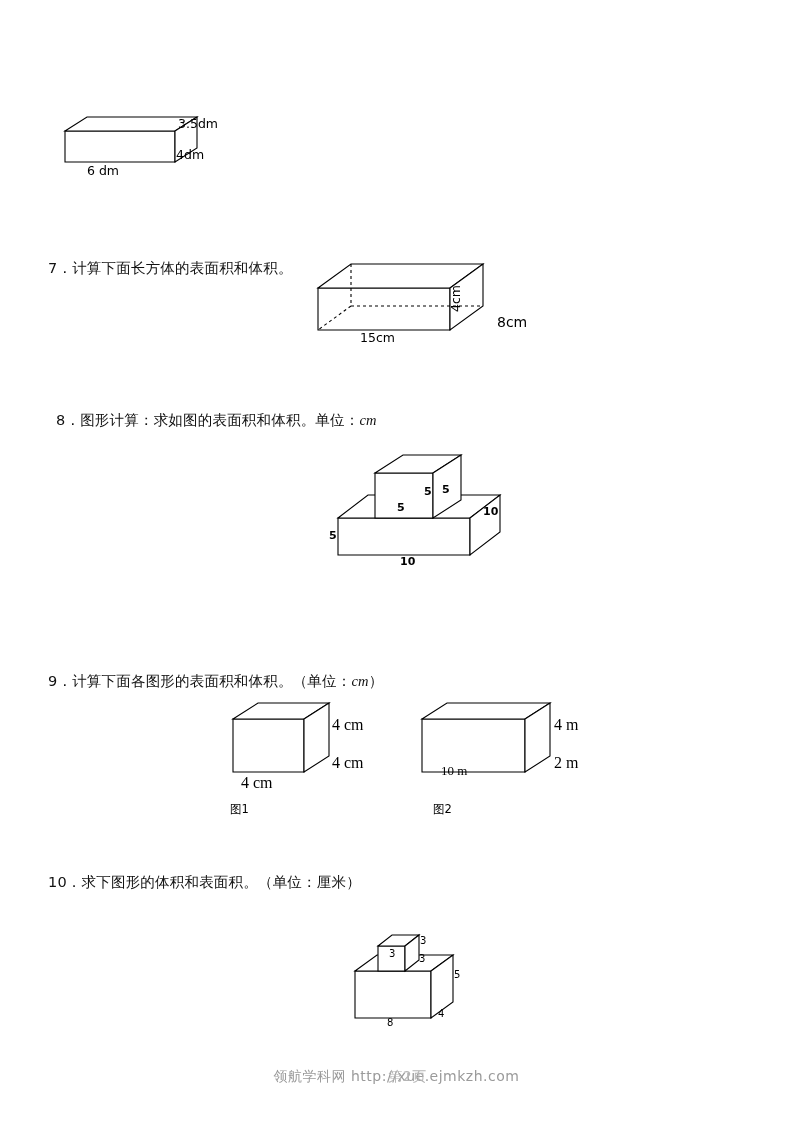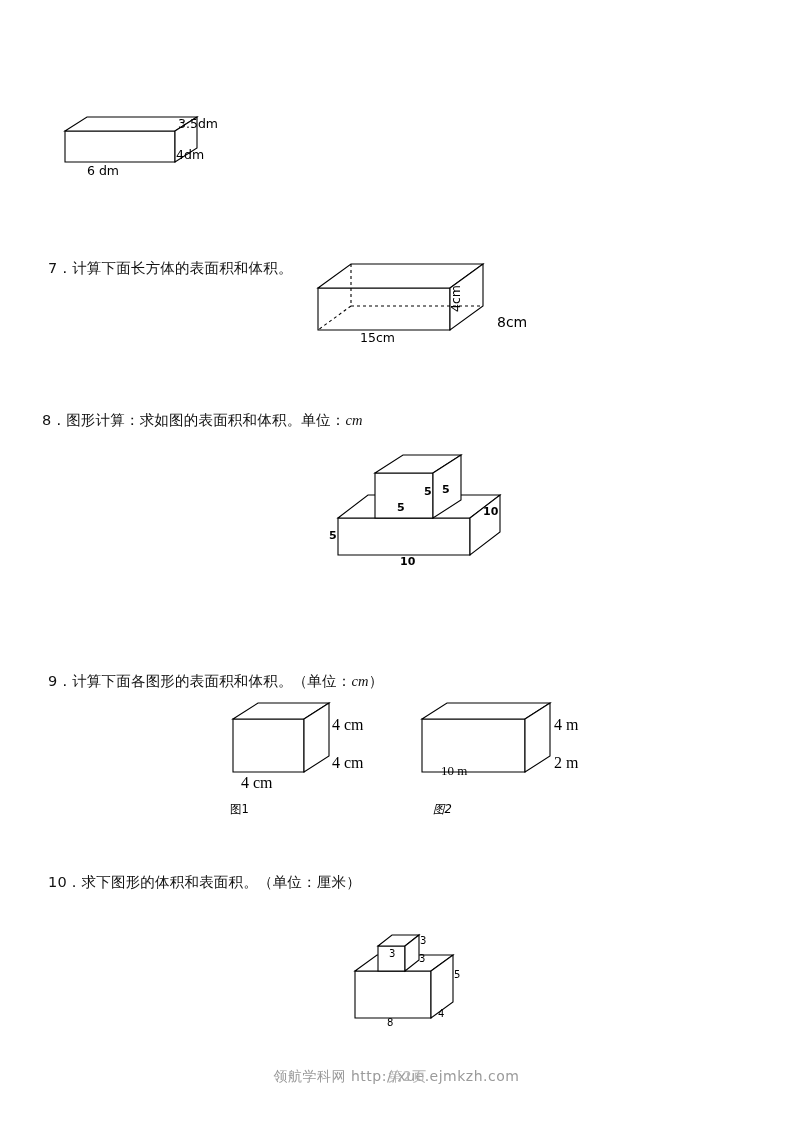--- a/index.html
+++ b/index.html
@@ -102,21 +102,21 @@
         <line x1="51" y1="12" x2="51" y2="54" stroke-dasharray="3,3"></line>
         <line x1="51" y1="54" x2="183" y2="54" stroke-dasharray="3,3"></line>
         <line x1="51" y1="54" x2="18" y2="78" stroke-dasharray="3,3"></line>
       </g>
     </svg>
     <div class="lbl vert" style="left:148px; top:60px; font-size:12.5px;">4cm</div>
     <div class="lbl" style="left:160px; top:62px; font-size:14px;margin-left:37px;">8cm</div>
     <div class="lbl" style="left:60px; top:78px; font-size:12.5px;">15cm</div>
   </div>
 
-  <div class="q" style="left:42px; top:411px;">
+  <div class="q" style="left:56px; top:411px;">
     <span>8．</span><span>图形计算：求如图的表面积和体积。单位：</span><span class="em">cm</span>
   </div>
 
   <div class="fig" style="left:320px; top:445px; width:220px; height:140px;">
     <svg width="220" height="140" viewBox="0 0 220 140">
       <g fill="none" stroke="#000" stroke-width="1.1">
 
         <polygon points="18,73 150,73 150,110 18,110" fill="#ffffff"></polygon>
         <polygon points="18,73 48,50 180,50 150,73" fill="#ffffff"></polygon>
         <polygon points="150,73 180,50 180,87 150,110" fill="#ffffff"></polygon>
@@ -156,21 +156,21 @@
     <svg width="190" height="125" viewBox="0 0 190 125">
       <g fill="none" stroke="#000" stroke-width="1.1">
         <polygon points="7,25 110,25 110,78 7,78" fill="#ffffff"></polygon>
         <polygon points="7,25 32,9 135,9 110,25" fill="#ffffff"></polygon>
         <polygon points="110,25 135,9 135,62 110,78" fill="#ffffff"></polygon>
       </g>
     </svg>
     <div class="lbl serif" style="left:139px; top:22px; font-size:16px;">4 m</div>
     <div class="lbl serif" style="left:139px; top:60px; font-size:16px;">2 m</div>
     <div class="lbl serif" style="left:26px; top:69px; font-size:13px;">10 m</div>
-    <div class="lbl" style="left:18px; top:108px; font-size:11.5px;font-style:italic;">图2</div>
+    <div class="lbl" style="left:18px; top:108px; font-size:11.5px;">图2</div>
   </div>
 
   <div class="q" style="left:48px; top:873px;">
     <span>10．</span><span>求下图形的体积和表面积。（单位：厘米）</span>
   </div>
 
   <div class="fig" style="left:345px; top:925px; width:150px; height:110px;">
     <svg width="150" height="110" viewBox="0 0 150 110">
       <g fill="none" stroke="#000" stroke-width="1.1">
 

